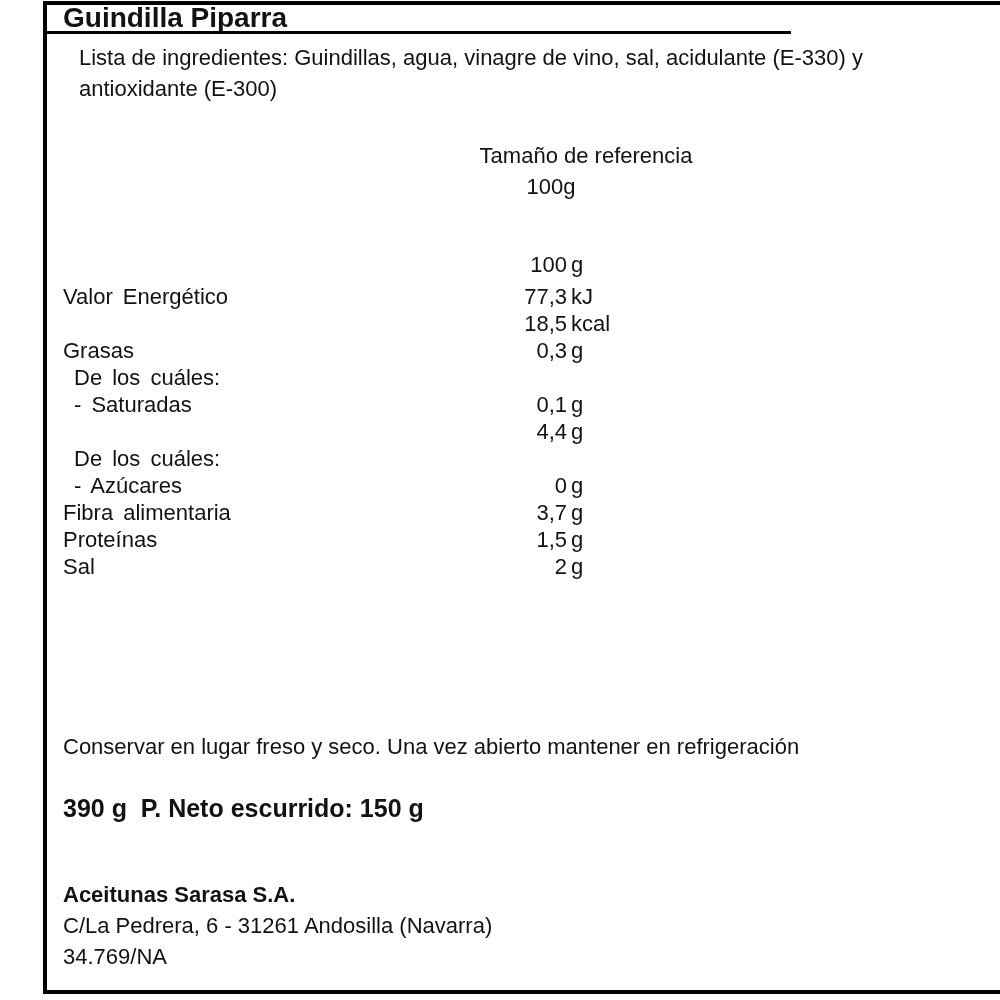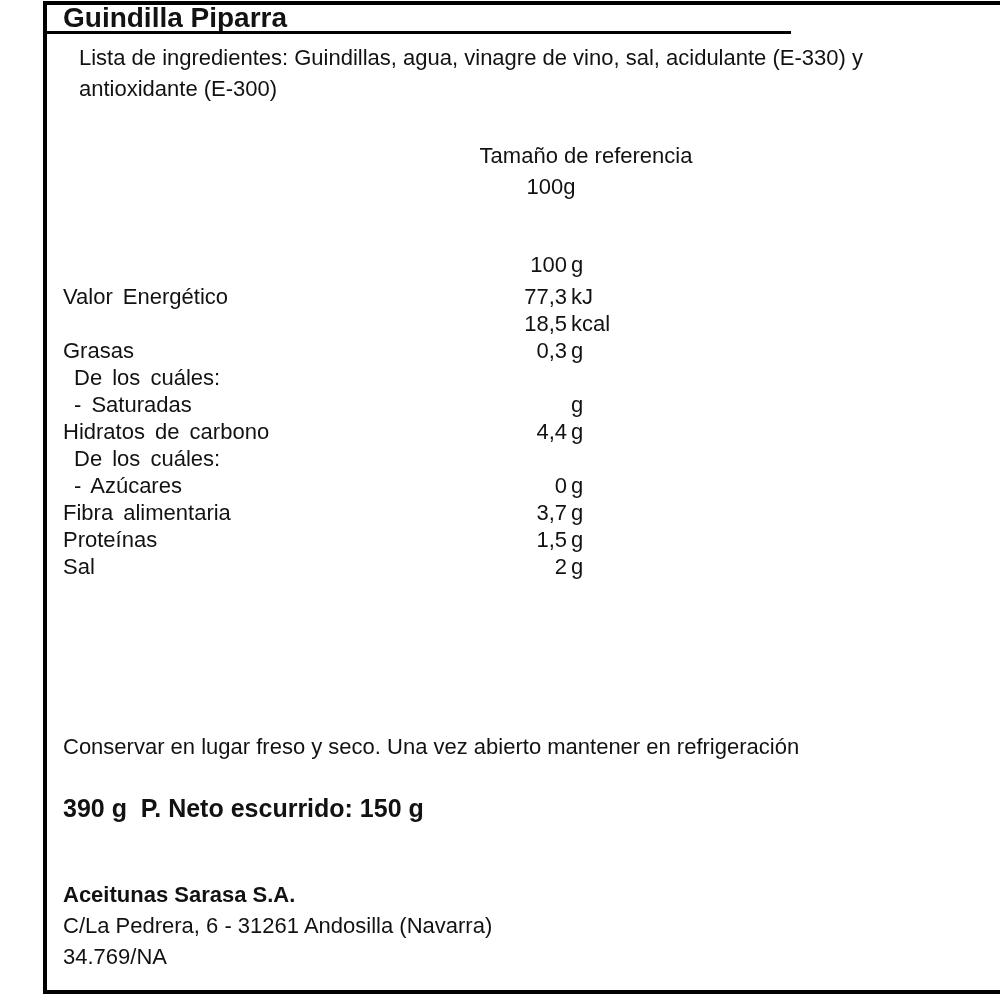--- a/index.html
+++ b/index.html
@@ -79,25 +79,25 @@
     </div>
 
     <div class="nrow indent">
       <span class="nlabel">De los cuáles:</span>
       <span class="nnum"></span>
       <span class="nunit"></span>
     </div>
 
     <div class="nrow indent">
       <span class="nlabel">- Saturadas</span>
+      <span class="nnum">0,1</span>
       <span class="nunit">g</span>
     </div>
 
     <div class="nrow">
-      <span class="nlabel">Hidratos de carbono</span>
       <span class="nnum">4,4</span>
       <span class="nunit">g</span>
     </div>
 
     <div class="nrow indent">
       <span class="nlabel">De los cuáles:</span>
       <span class="nnum"></span>
       <span class="nunit"></span>
     </div>
 

